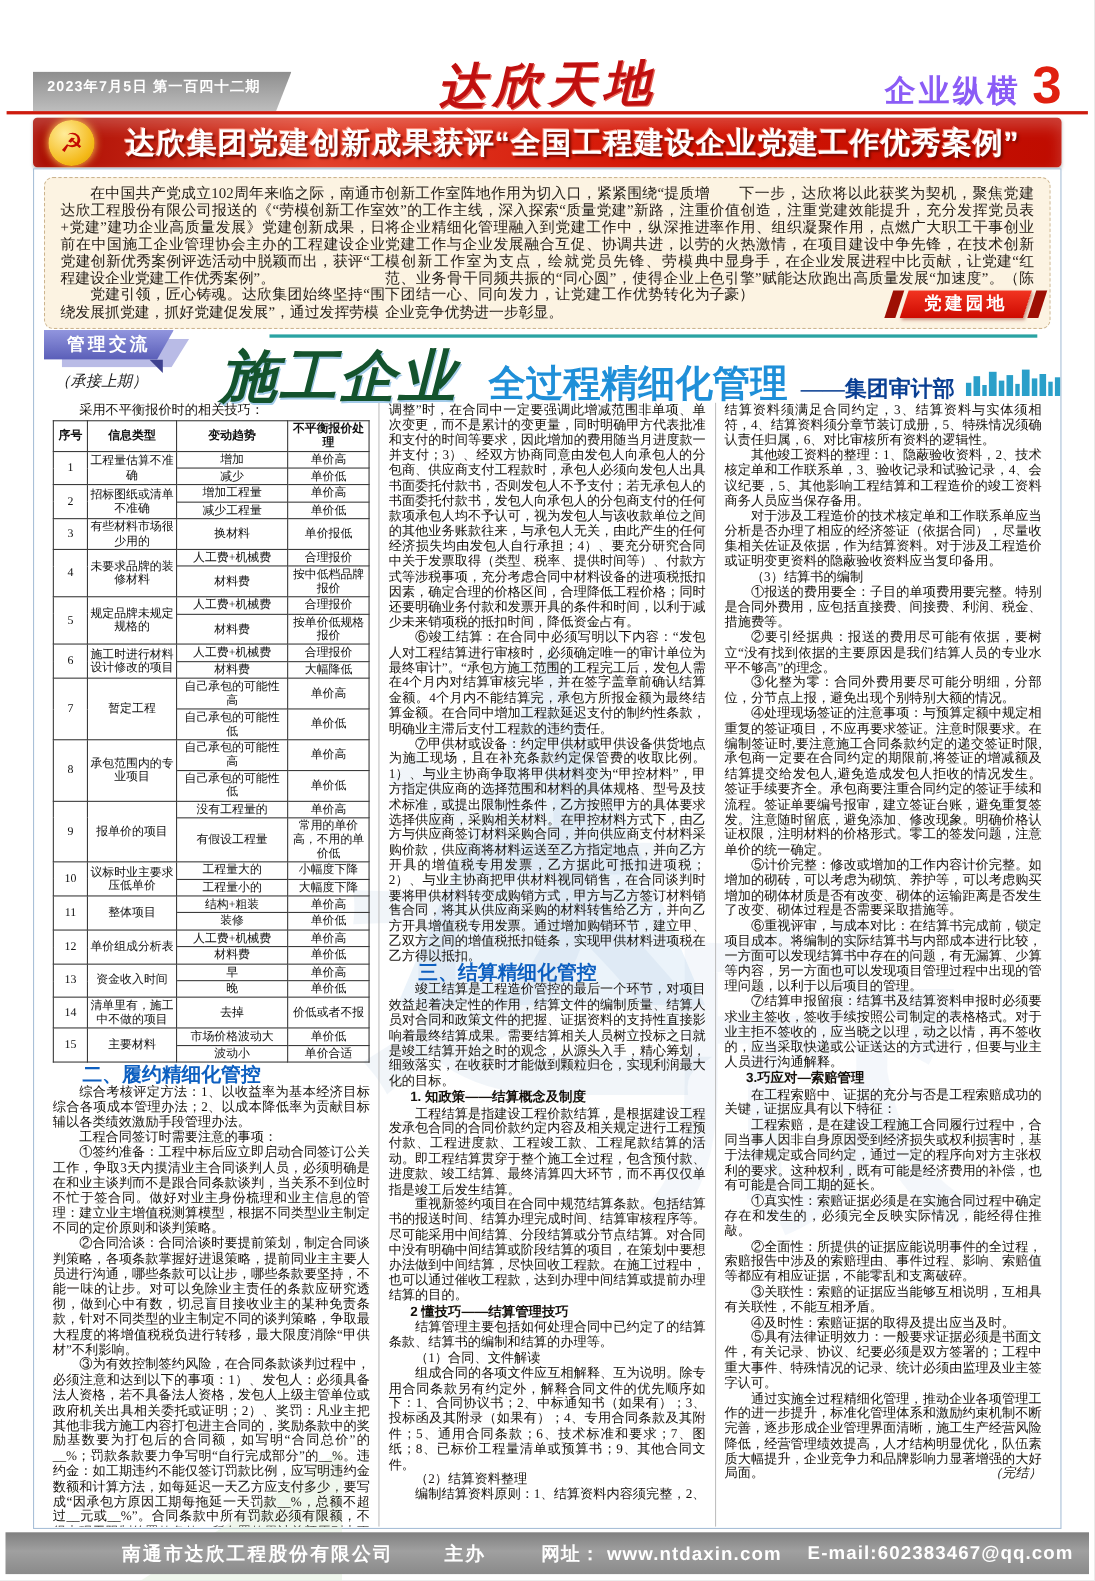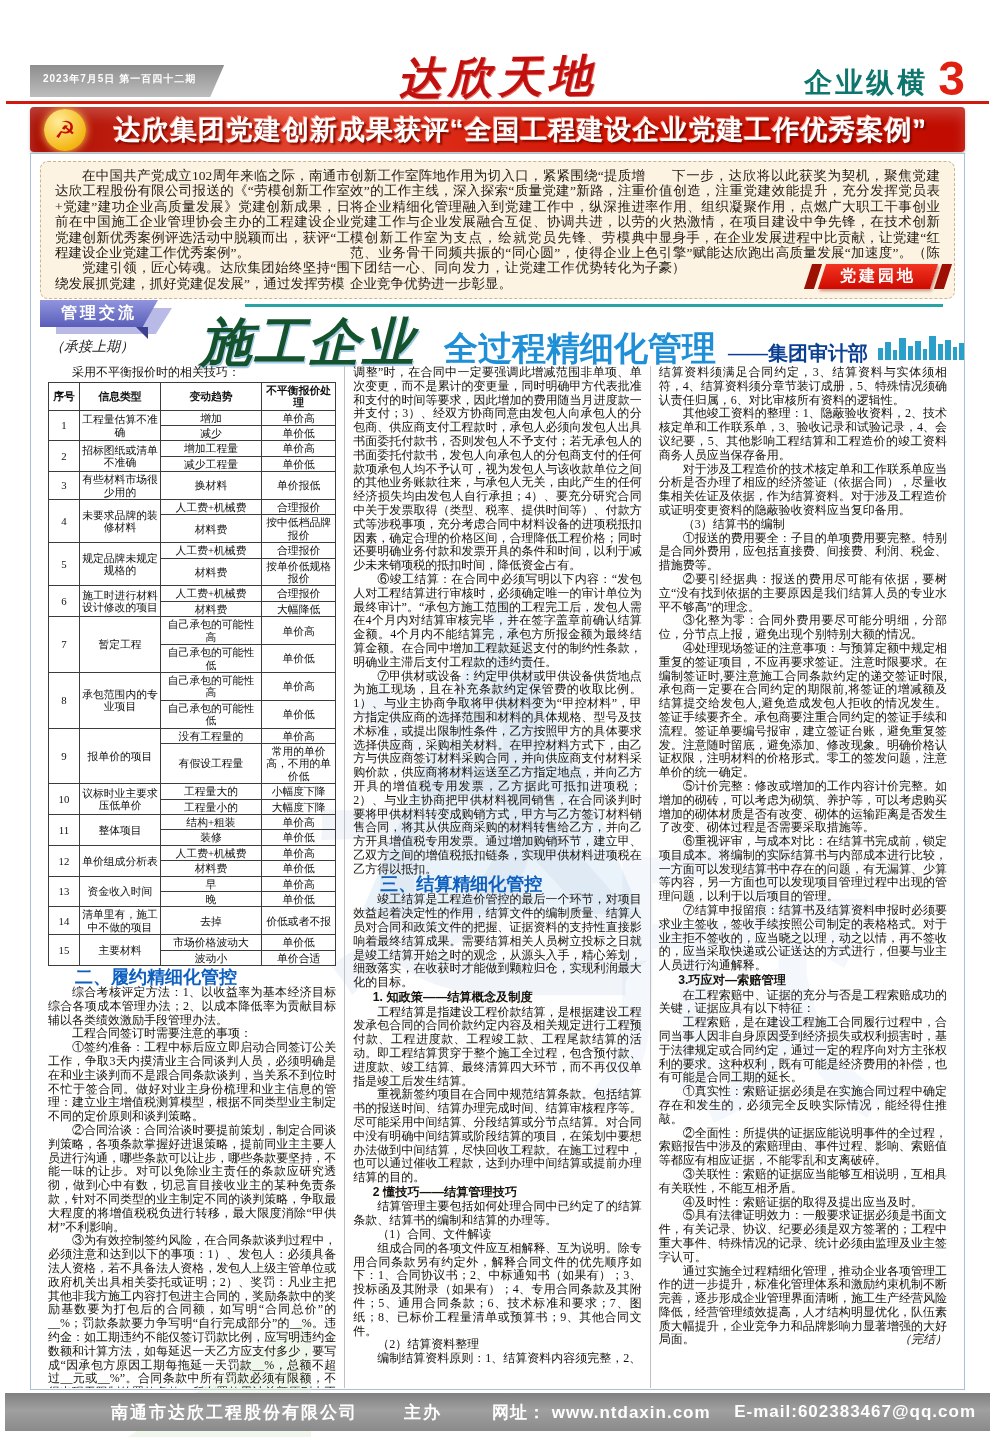--- a/index.html
+++ b/index.html
@@ -1,29 +1,29 @@
 <!DOCTYPE html>
 <html><head>
 <meta charset="utf-8">
 <style>
   html,body { margin:0; padding:0; background:#d9d9d9; }
   .page { width:995px; height:1437px; background:#ffffff; position:relative; margin:0 auto;
           font-family:"Liberation Serif","DejaVu Serif",serif; overflow:hidden; }
 
   
   .hdr { position:absolute; top:56px; left:28px; right:28px; height:46px; }
-  .date-badge { position:absolute; left:2px; top:9px; height:16px; padding:0 28px 16px 13px;
+  .date-badge { position:absolute; left:2px; top:9px; height:36px; padding:0 28px 0 13px;
     background:linear-gradient(180deg,#8e8e8e,#bdbdbd); color:#fff;
-    font-family:"Liberation Sans",sans-serif; font-weight:bold; font-size:10px; line-height:28px;
+    font-family:"Liberation Sans",sans-serif; font-weight:bold; font-size:13px; line-height:28px;
     clip-path:polygon(0 0,100% 0,calc(100% - 14px) 100%,0 100%); letter-spacing:1px; }
   .masthead { position:absolute; left:50%; top:-8px; transform:translateX(-50%) rotate(-1deg);
     font-size:44px; font-weight:bold; font-style:italic; color:#c01010; letter-spacing:6px;
     font-family:"DejaVu Serif",serif; text-shadow:1px 1px 0 #e86a5a; white-space:nowrap; }
   .sec-right { position:absolute; right:2px; top:0; display:flex; align-items:flex-start; }
-  .sec-name { font-size:28px; font-weight:bold; color:#0f766e; letter-spacing:3px; margin-top:8px; }
+  .sec-name { font-size:28px; font-weight:bold; color:#8b5cf6; letter-spacing:3px; margin-top:8px; }
   .page-num { font-size:48px; font-weight:bold; color:#e02010; line-height:46px; margin-left:10px;
     font-family:"Liberation Sans",sans-serif; }
   .redline { position:absolute; top:101px; left:6px; right:6px; height:3px; background:#ce1b0e; }
 
   
   .banner { position:absolute; top:107px; left:30px; width:935px; height:45px; border-radius:4px;
     background:linear-gradient(96deg,#a80a00 0%,#e2402a 28%,#d41504 60%,#bf0c00 100%);
     box-shadow:inset 0 8px 14px rgba(255,255,255,.22), 0 2px 3px rgba(0,0,0,.25);
     display:flex; align-items:center; }
   .emblem { position:absolute; left:14px; top:2px; width:42px; height:42px;

